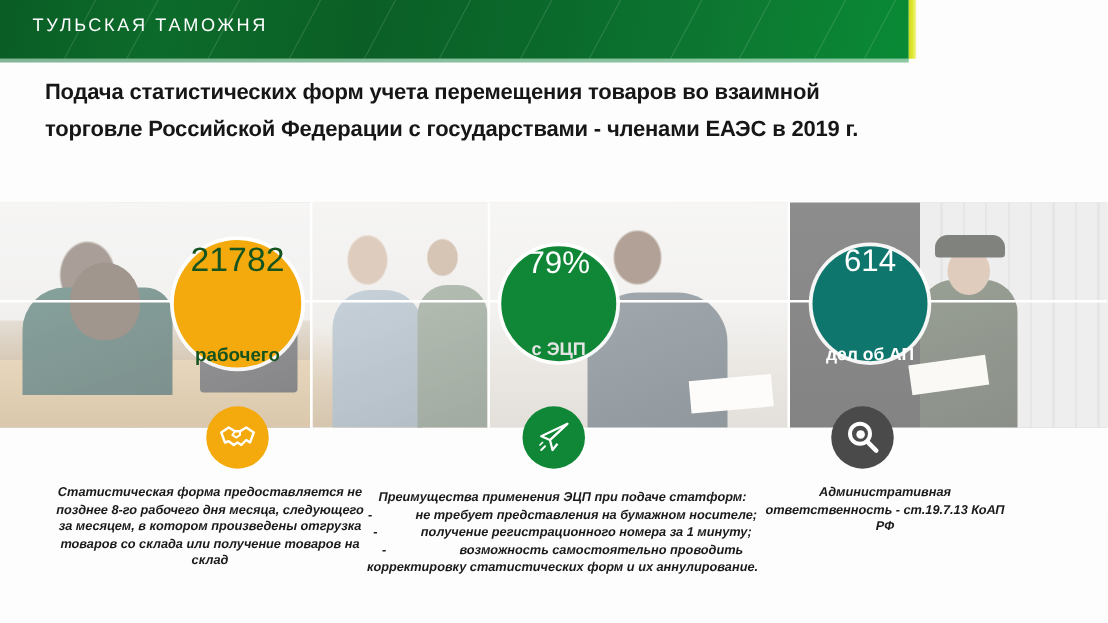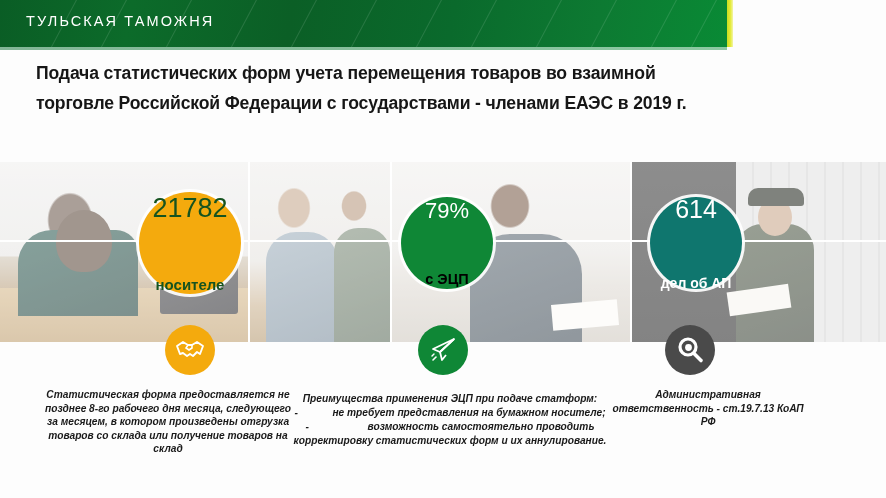--- a/index.html
+++ b/index.html
@@ -134,22 +134,22 @@
     gap:48px;
   }
   .c-num{font-weight:400;line-height:1;}
   .c-lbl{font-weight:bold;line-height:1;}
 
   .c1{left:139px;top:192px;width:102px;height:102px;background:#f4aa0d;}
   .c1 .c-num{font-size:27px;color:#15531f;margin-bottom:7px;}
   .c1 .c-lbl{font-size:15px;color:#15531f;}
 
   .c2{left:401px;top:197px;width:92px;height:92px;background:#0f8736;}
-  .c2 .c-num{font-size:22px;color:#ffffff;margin-bottom:2px;}
-  .c2 .c-lbl{font-size:14.5px;color:#000000;}
+  .c2 .c-num{font-size:25px;color:#ffffff;margin-bottom:2px;}
+  .c2 .c-lbl{font-size:14.5px;color:#e5e5e5;}
 
   .c3{left:650px;top:197px;width:92px;height:92px;background:#0f766e;}
   .c3 .c-num{font-size:25px;color:#ffffff;margin-bottom:6px;}
   .c3 .c-lbl{font-size:14px;color:#ffffff;}
 
   
   .icon-circle{
     position:absolute;width:50px;height:50px;border-radius:50%;
     display:flex;align-items:center;justify-content:center;
   }
@@ -238,21 +238,21 @@
 
     <div class="sep" style="left:248px;top:0;width:2px;height:180px;"></div>
     <div class="sep" style="left:390px;top:0;width:2px;height:180px;"></div>
     <div class="sep" style="left:630px;top:0;width:2px;height:180px;"></div>
     <div class="sep" style="left:0;top:78px;width:390px;height:2px;"></div>
     <div class="sep" style="left:392px;top:78px;width:494px;height:2px;"></div>
   </div>
 
   <div class="circle c1">
     <span class="c-num">21782</span>
-    <span class="c-lbl">носителе</span>
+    <span class="c-lbl">рабочего</span>
   </div>
 
   <div class="circle c2">
     <span class="c-num">79%</span>
     <span class="c-lbl">с ЭЦП</span>
   </div>
 
   <div class="circle c3">
     <span class="c-num">614</span>
     <span class="c-lbl">дел об АП</span>
@@ -289,20 +289,23 @@
   </div>
 
   <div class="cap-txt cap1">Статистическая форма предоставляется не позднее 8-го рабочего дня месяца, следующего за месяцем, в котором произведены отгрузка товаров со склада или получение товаров на склад</div>
 
   <div class="cap-txt cap2">
     <span class="row">Преимущества применения ЭЦП при подаче статформ:</span>
     <span class="row">
       <span class="dash">-</span><span>не требует представления на бумажном носителе;</span>
     </span>
     <span class="row">
+      <span class="dash">-</span><span>получение регистрационного номера за 1 минуту;</span>
+    </span>
+    <span class="row">
       <span class="dash" style="width:62px">-</span><span>возможность самостоятельно проводить</span>
     </span>
     <span class="row">корректировку статистических форм и их аннулирование.</span>
   </div>
 
   <div class="cap-txt cap3">Административная ответственность - ст.19.7.13 КоАП РФ</div>
 
 </div>
 
 </body></html>

